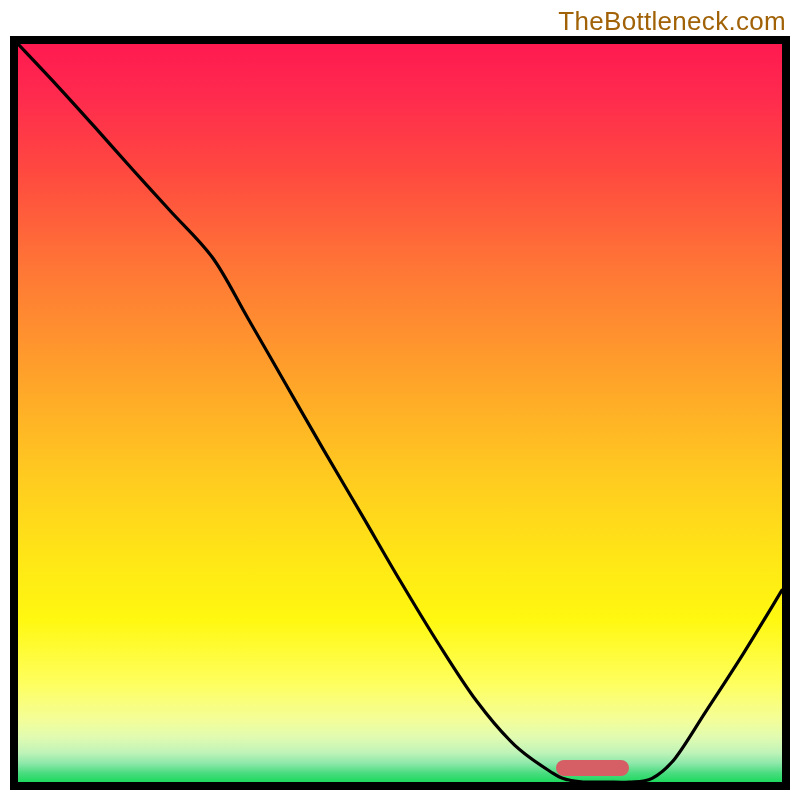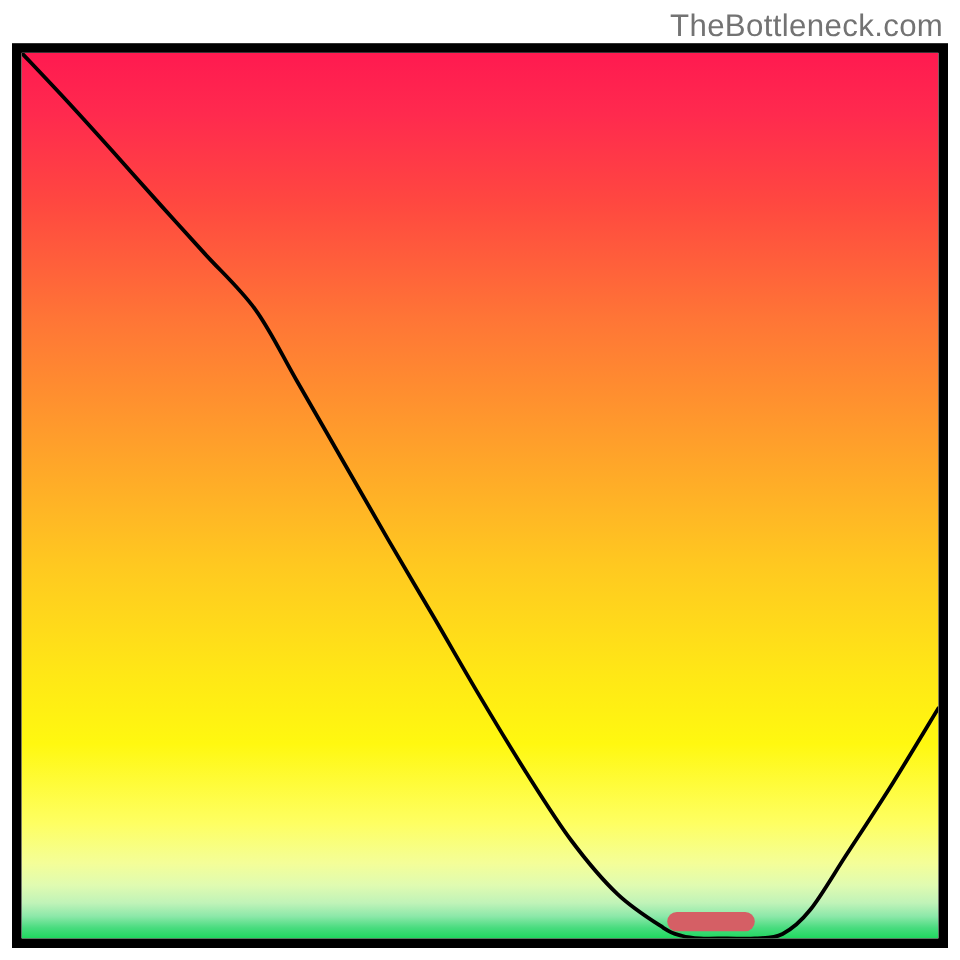--- a/index.html
+++ b/index.html
@@ -64,21 +64,21 @@
     top: 0;
     width: 100%;
     height: 100%;
   }
   .attribution {
     position: absolute;
     top: 6px;
     right: 14px;
     font-size: 26px;
     font-weight: 500;
-    color: #737373;
+    color: #a16207;
     letter-spacing: 0.3px;
     text-align: right;
   }
 </style>
 </head>
 <body>
 
 <div class="frame">
 
   <div class="attribution">TheBottleneck.com</div>

